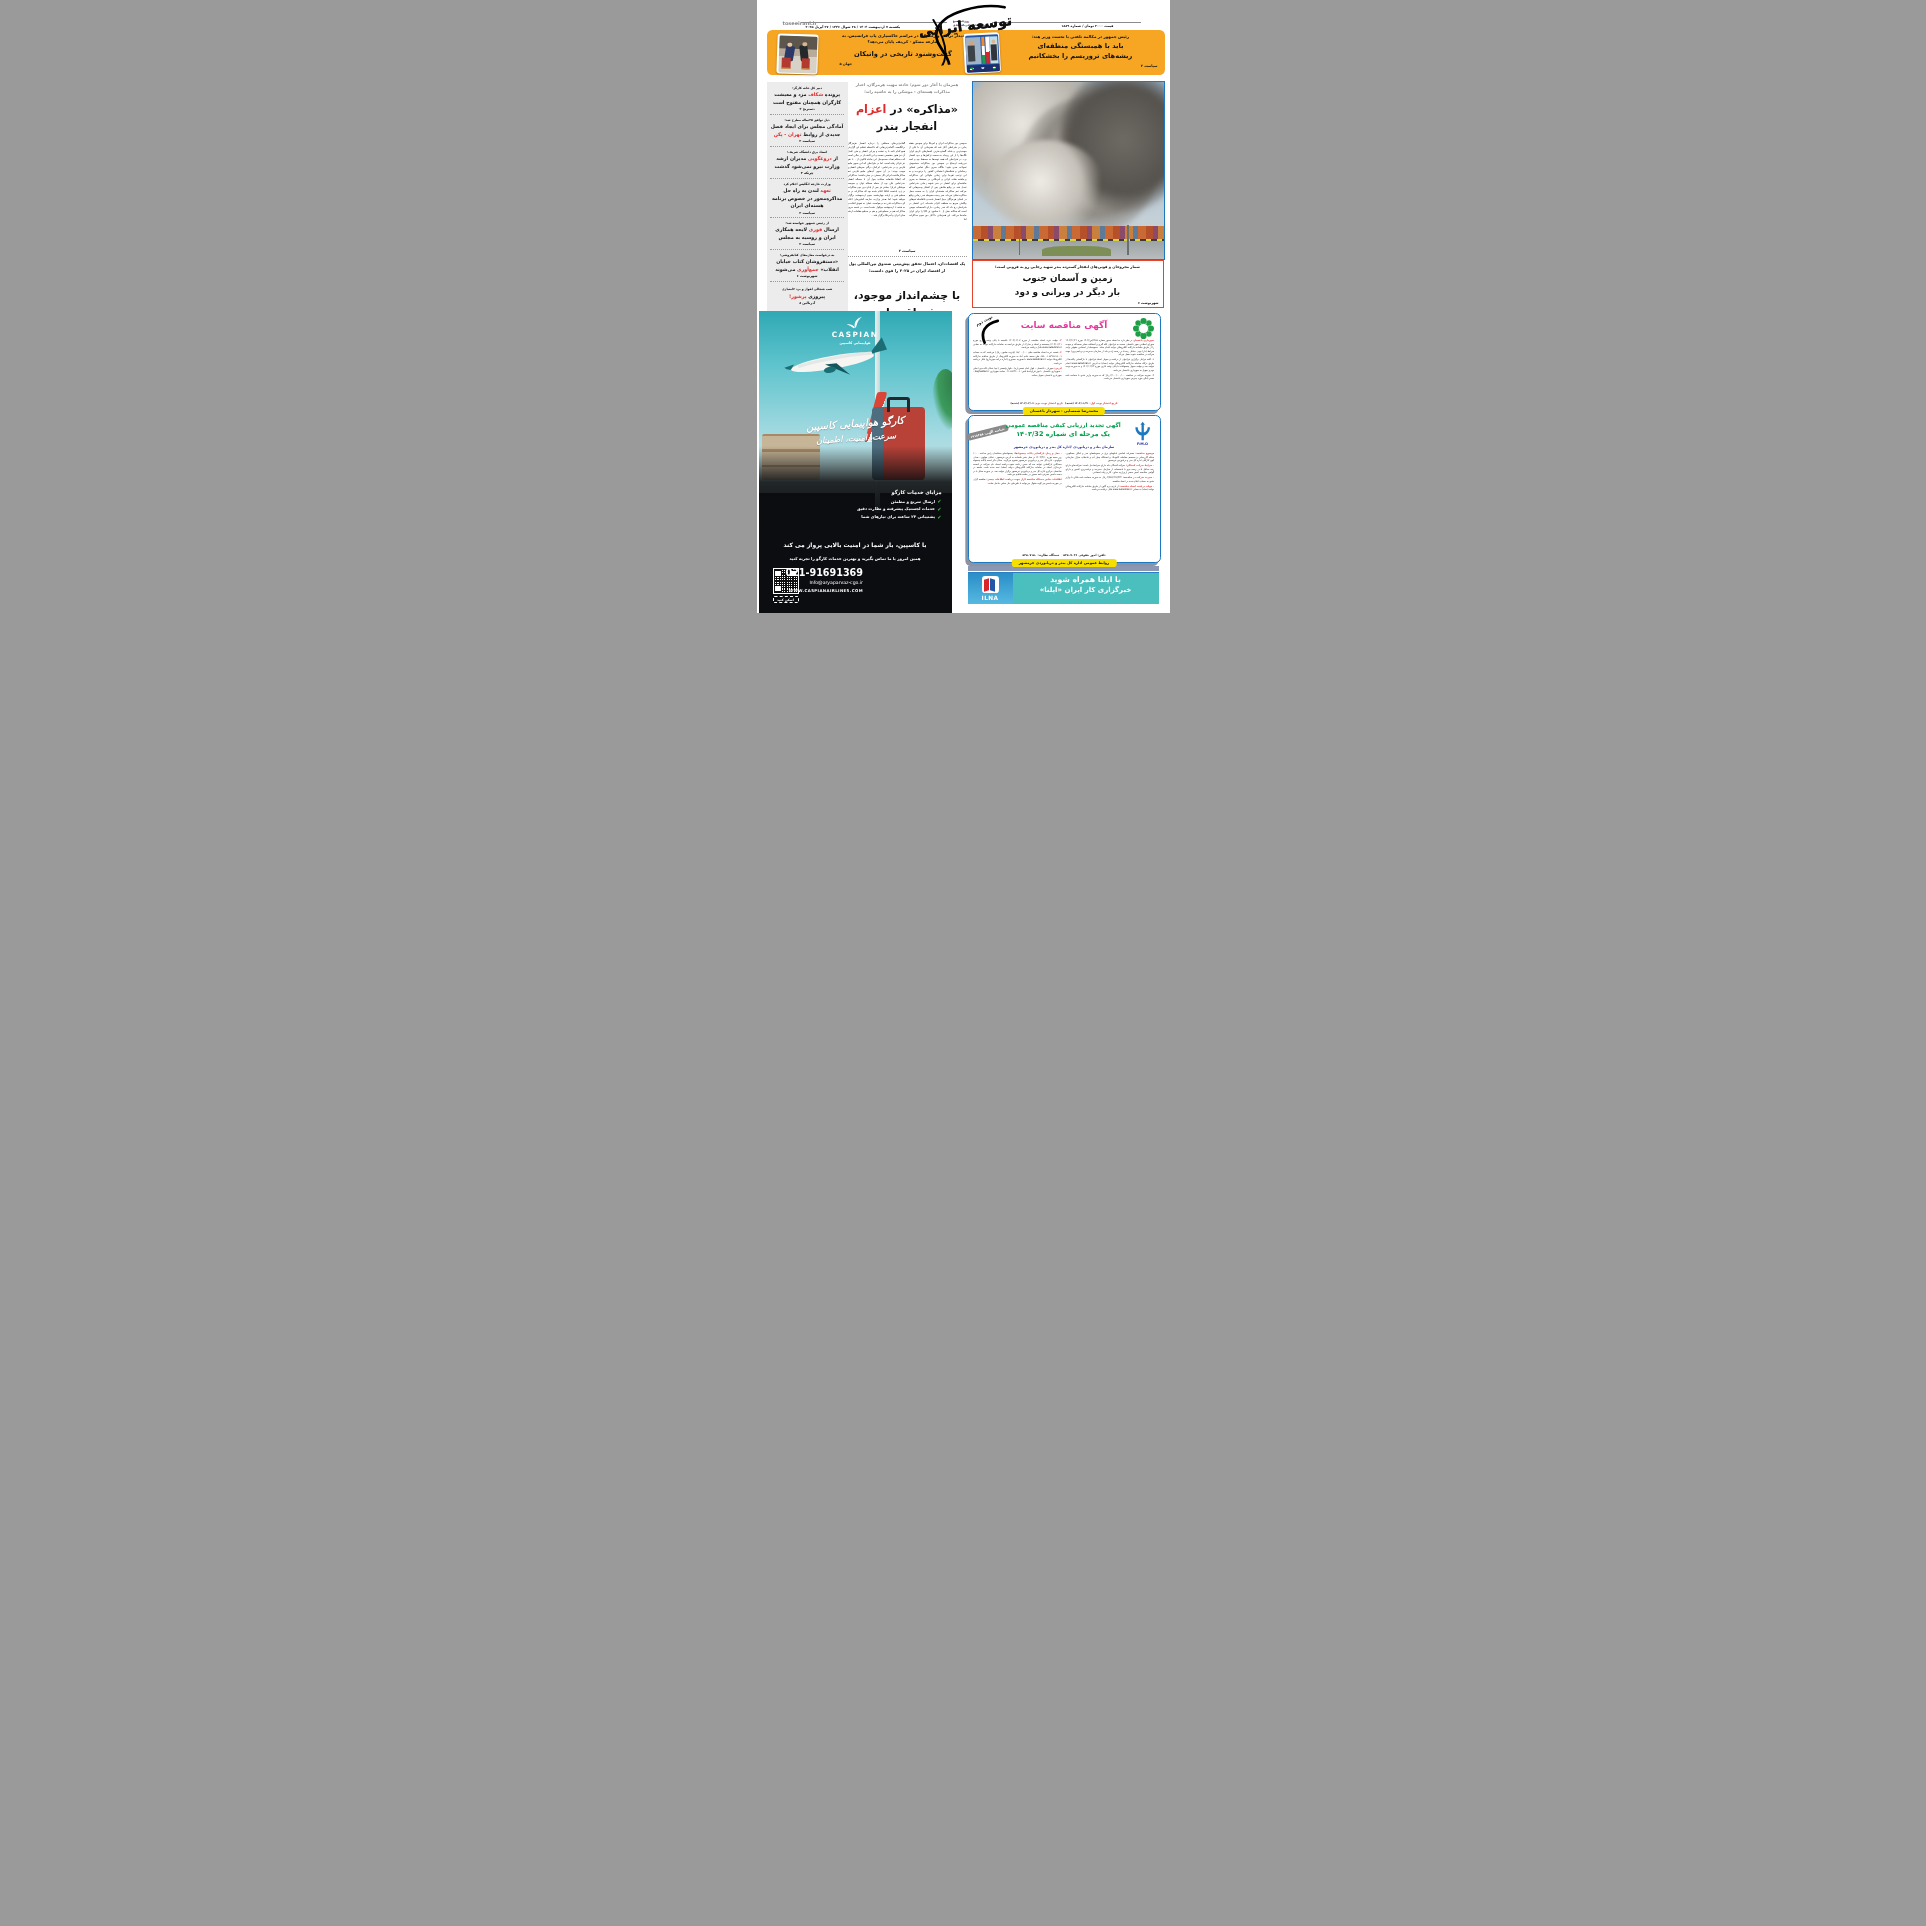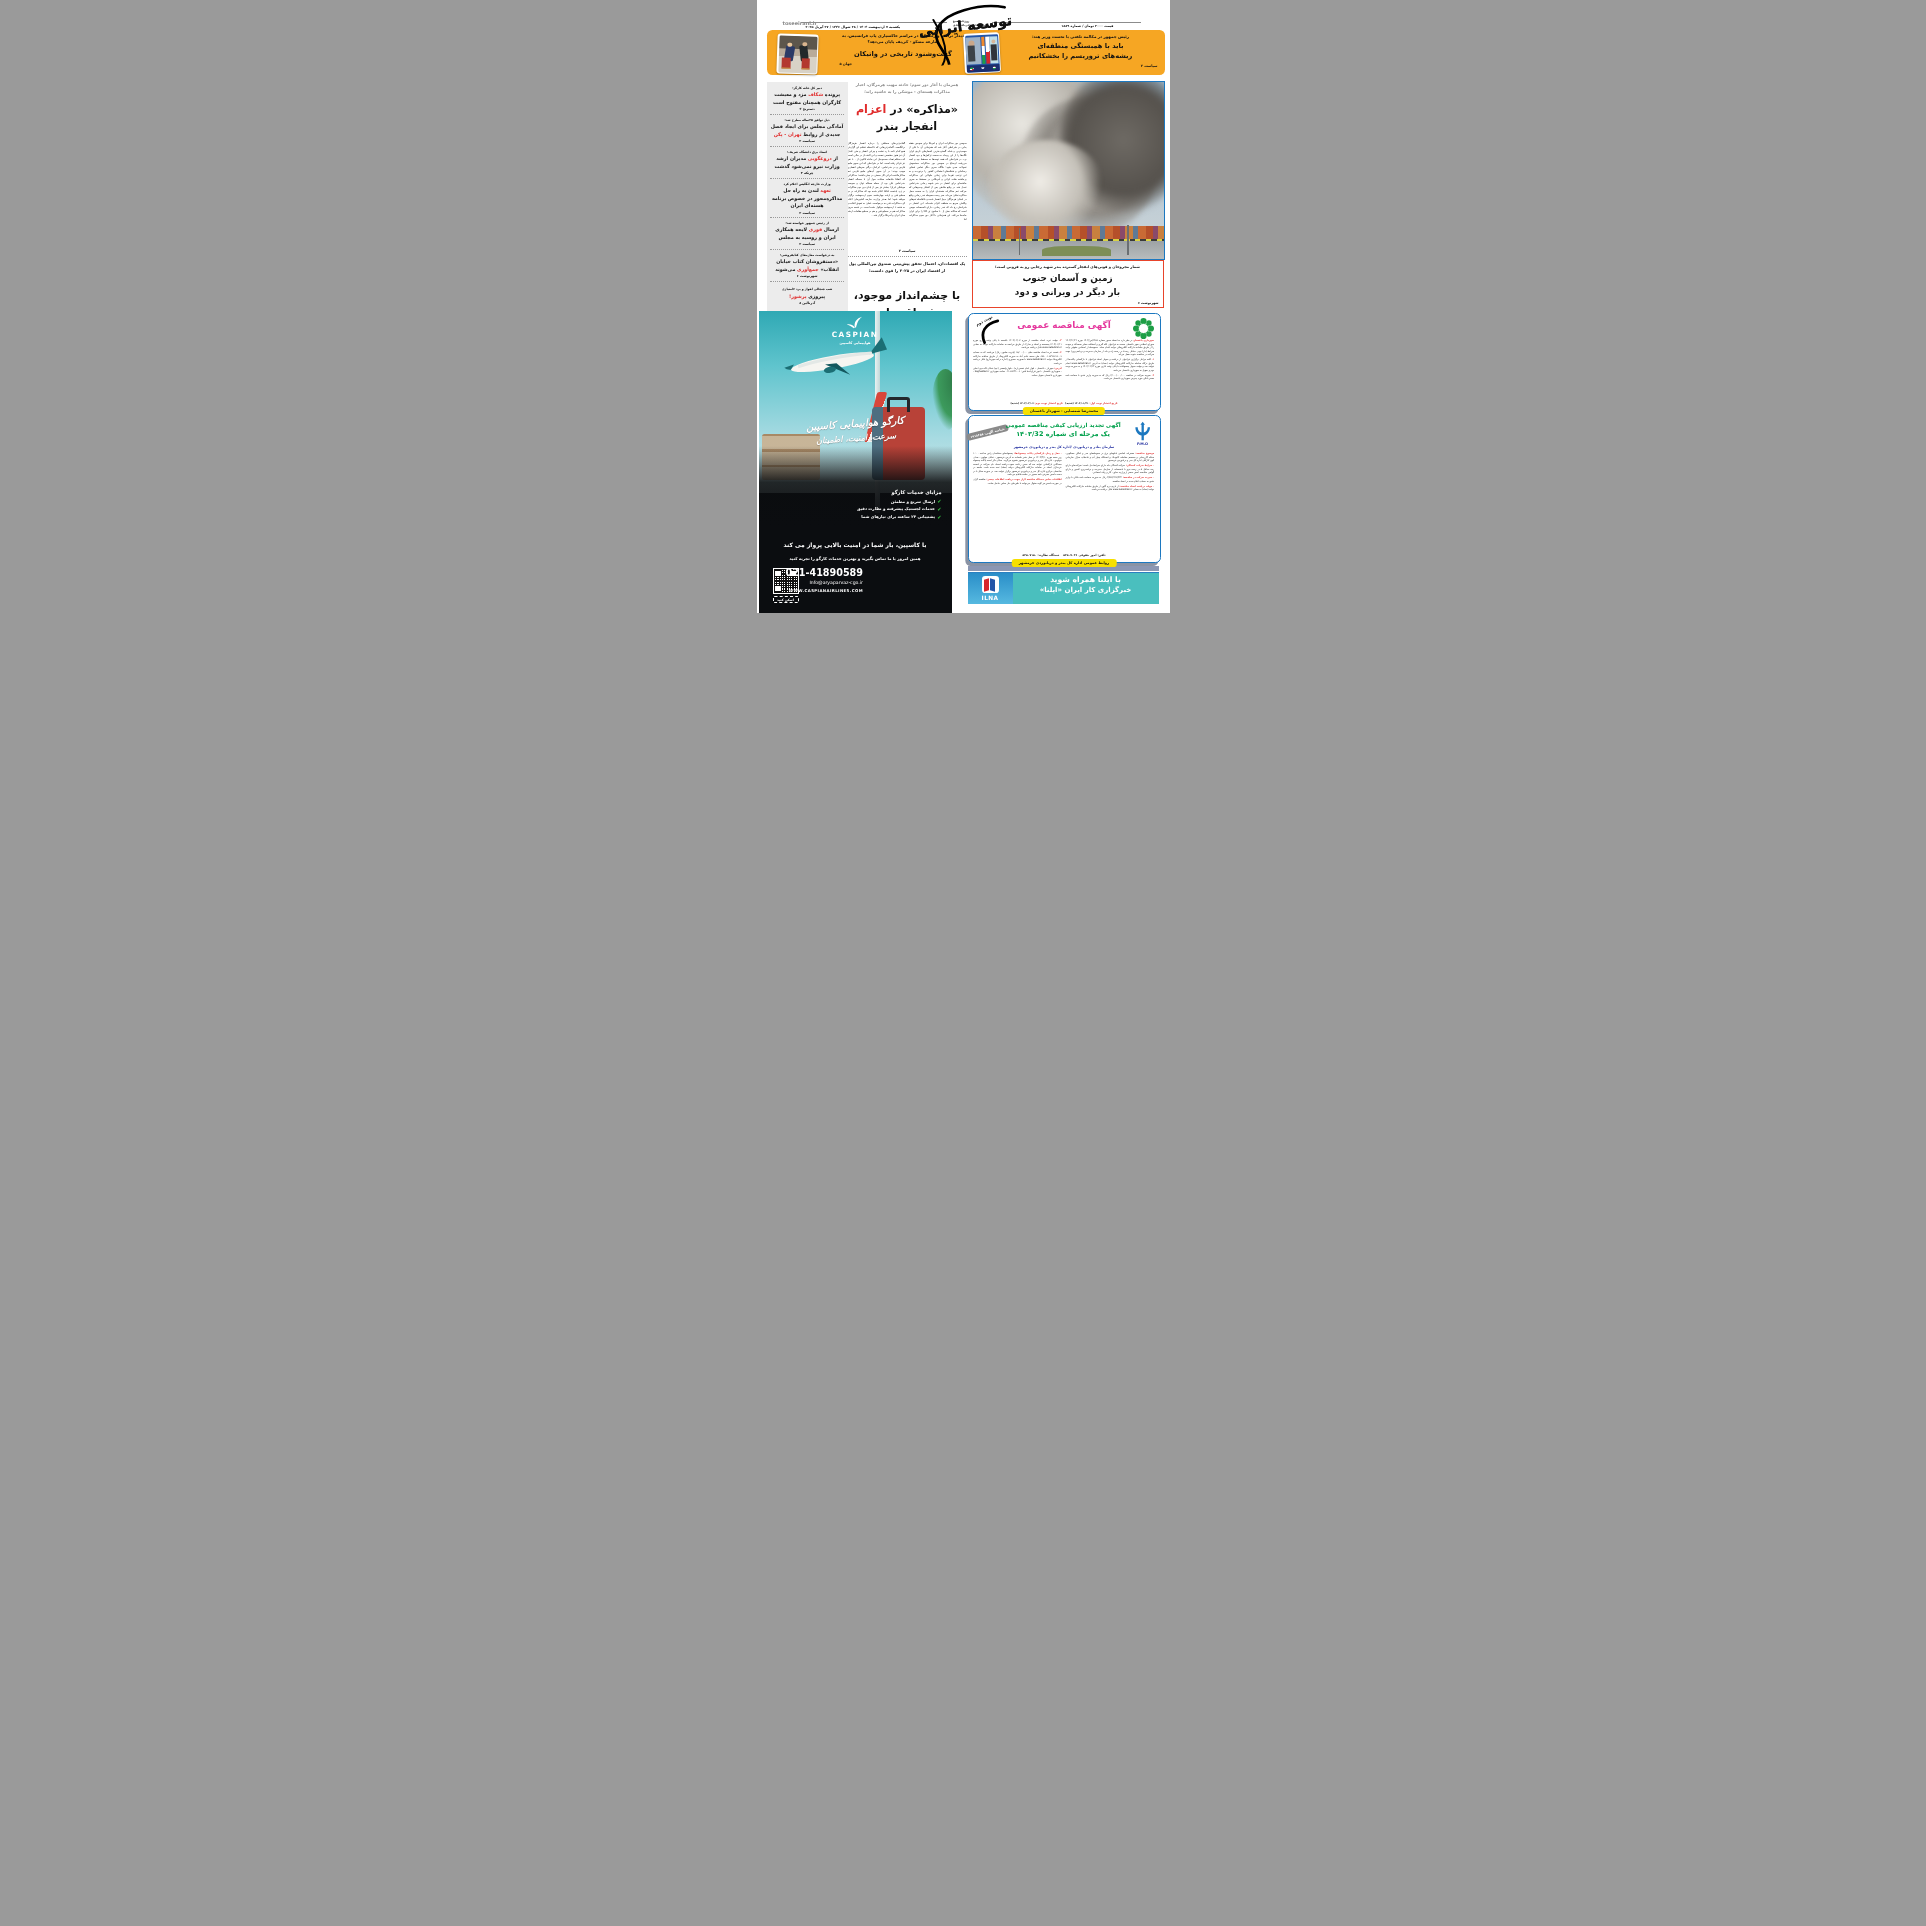--- a/index.html
+++ b/index.html
@@ -290,21 +290,21 @@
 
     <div class="abs" style="right:153px;top:257px;z-index:3;text-align:center;">
       <div class="qr">
           <i style="left:0.8px;top:0.8px;"></i>
           <i style="right:0.8px;top:0.8px;"></i>
           <i style="left:0.8px;bottom:0.8px;"></i>
         </div>
       <div style="color:#fff;font-size:3.3px;font-weight:bold;border:0.4px dashed #fff;border-radius:1.5px;margin-top:1.9px;padding:0.8px 1.5px;" data-bind="caspian.qr_label">اسکن کنید</div>
     </div>
     <div class="abs contact-en" style="left:27px;top:256px;z-index:3;">
-      <div style="font-size:9.6px;font-weight:bold;" data-bind="caspian.phone">021-41890589</div>
+      <div style="font-size:9.6px;font-weight:bold;" data-bind="caspian.phone">021-91691369</div>
       <div style="font-size:4.6px;margin-top:2.3px;" data-bind="caspian.email">Info@aryaparvaz-cgo.ir</div>
       <div style="font-size:3.9px;font-weight:bold;margin-top:2.3px;letter-spacing:0.4px;" data-bind="caspian.website">WWW.CASPIANAIRLINES.COM</div>
     </div>
   </div>
 
   <div class="abs tender" style="left:211px;top:313px;width:191px;height:96px;">
 
     <div class="abs" style="left:4.6px;top:3.1px;width:31px;height:28px;">
       <svg width="31" height="28" viewBox="0 0 80 72">
           <path d="M64 10 C30 18 18 40 30 66" fill="none" stroke="#000" stroke-width="7" stroke-linecap="round"></path>
@@ -320,21 +320,21 @@
             <circle cx="8" cy="27" r="8"></circle>
             <circle cx="46" cy="27" r="8"></circle>
           <circle cx="13" cy="13" r="7"></circle>
             <circle cx="41" cy="13" r="7"></circle>
             <circle cx="13" cy="41" r="7"></circle>
             <circle cx="41" cy="41" r="7"></circle>
         </g>
         <circle cx="27" cy="27" r="13" fill="#fff" stroke="#1E9E46" stroke-width="2"></circle>
       </svg>
     </div>
-    <div class="abs t1-title" data-bind="tender1.title" style="left:0;top:6.2px;width:100%;">آگهی مناقصه عمومی</div>
+    <div class="abs t1-title" data-bind="tender1.title" style="left:0;top:6.2px;width:100%;">آگهی مناقصه سایت</div>
     <div class="abs tender-body" data-bind-html="tender1.body_html" style="left:4.6px;top:25.4px;width:181px;height:55px;">
         <p><b>شهرداری باغستان</b> در نظر دارد به استناد مجوز شماره ۲۴۵۶/ش/۱۴۰۳ مورخ ۱۴۰۳/۱۲/۲۲ شورای اسلامی شهر باغستان نسبت به فراخوان لکه گیری و آسفالت معابر سعیدآباد و مهدیه را از طریق سامانه تدارکات الکترونیکی دولت اقدام نماید. بدینوسیله از اشخاص حقوقی واجد شرایط (دارا بودن حداقل رتبه ۵ در رشته راه و باند از سازمان مدیریت و برنامه‌ریزی) جهت شرکت در مناقصه دعوت بعمل می‌آید.</p>
         <p><b>۱-</b> کلیه مراحل برگزاری فراخوان از دریافت و تحویل اسناد فراخوان تا بازگشایی پاکت‌ها از طریق درگاه سامانه تدارکات الکترونیکی دولت (ستاد) به آدرس www.setadiran.ir انجام خواهد شد و مهلت تحویل پیشنهادات تا پایان وقت اداری مورخ ۱۴۰۴/۰۲/۲۳ و به صورت نوبت دوم و تحویل به شهرداری باغستان می‌باشد.</p>
         <p><b>۲-</b> سپرده شرکت در مناقصه ۴/۰۰۰/۰۰۰/۰۰۰ ریال که به صورت واریز نقدی یا ضمانت نامه معتبر بانکی مورد پذیرش شهرداری باغستان می‌باشد.</p>
         <p><b>۳-</b> مهلت خرید اسناد مناقصه از مورخ ۱۴۰۴/۰۲/۰۷ یکشنبه تا پایان وقت اداری مورخ ۱۴۰۴/۰۲/۱۱ پنجشنبه و اسناد و مدارک از طریق مراجعه به سامانه تدارکات دولت به نشانی www.setadiran.ir قابل دریافت می‌باشد.</p>
         <p><b>۴-</b> قیمت خرید اسناد مناقصه مبلغ ۱۵/۰۰۰/۰۰۰ (پانزده میلیون ریال) می‌باشد که به حساب ۰۱۰۵۳۶۹۶۹۶۰۰۹ بانک ملی شعبه خادم آباد به صورت الکترونیک از طریق سامانه تدارکات الکترونیک دولت www.setadiran.ir یا بصورت حضوری (اداره درآمد شهرداری) قابل دریافت می‌باشد.</p>
         <p><b>آدرس:</b> شهریار - باغستان - بلوار امام خمینی(ره) - بلوار ولیعصر (عج) خیابان لاله دوم اصلی - شهرداری باغستان - امور قراردادها تلفن: ۶۵۲۳۸۰۰۶-۰۲۱ سایت شهرداری baghestan.ir - شهرداری باغستان تحویل نمایند.</p>
       </div>
     <div class="abs dates" data-bind-html="tender1.dates_html" style="left:0;bottom:5.4px;width:100%;"><b>تاریخ انتشار نوبت اول: </b>۱۴۰۴/۰۱/۳۱ (شنبه)&nbsp;&nbsp;&nbsp;<b>تاریخ انتشار نوبت دوم: </b>۱۴۰۴/۰۲/۰۷ (شنبه)</div>
     <div class="ribbon" data-bind="tender1.footer" style="bottom:-5.4px;">محمدرضا شمسایی - شهردار باغستان</div>

